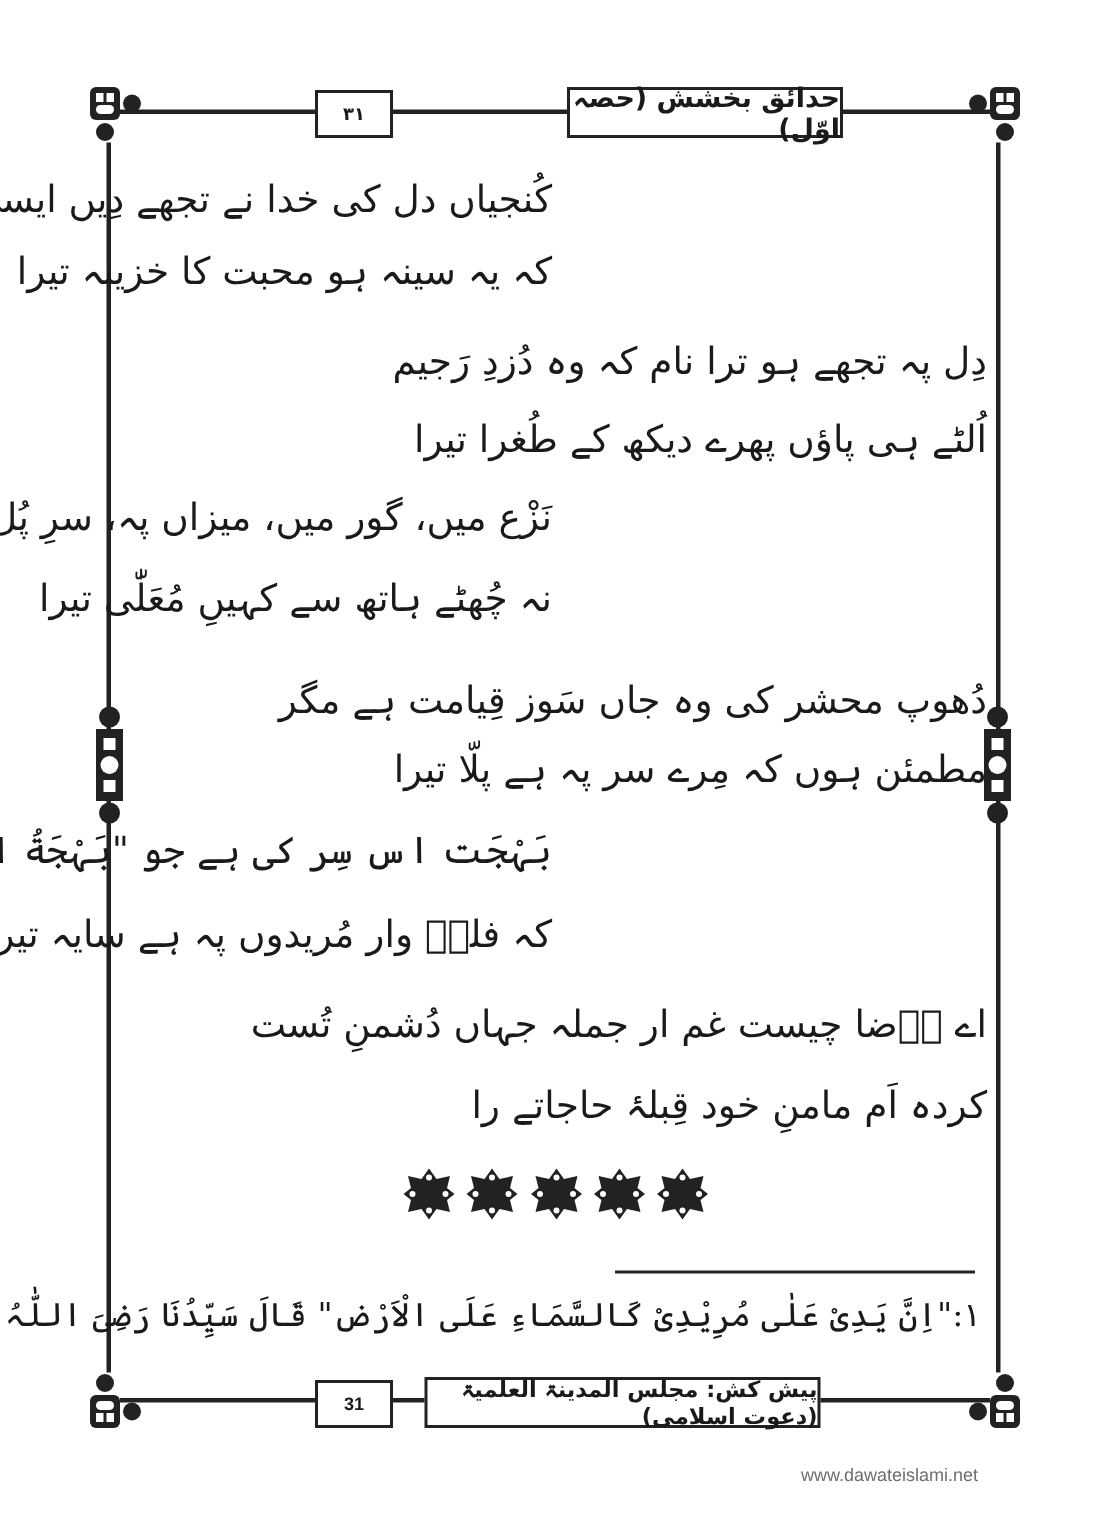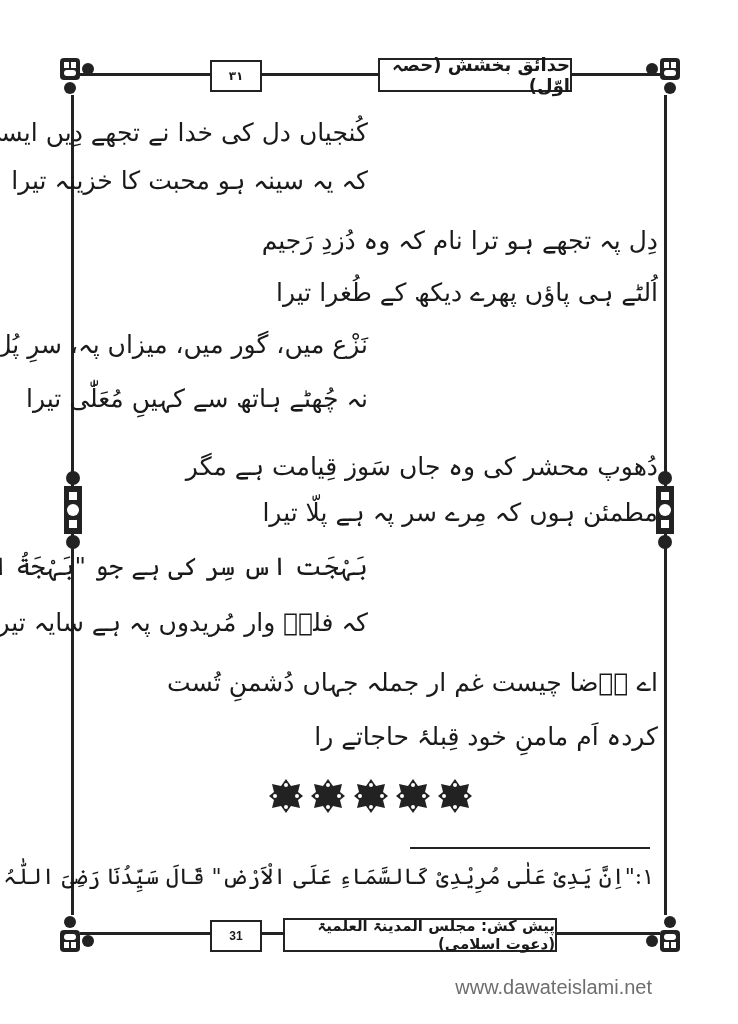--- a/index.html
+++ b/index.html
@@ -3,27 +3,27 @@
 <meta charset="utf-8">
 <style>
   html, body { margin:0; padding:0; background:#fff; }
   body { width:738px; height:1024px; position:relative; overflow:hidden; font-family:"DejaVu Sans", sans-serif; color:#1a1a1a; }
   .page { position:absolute; left:0; top:0; width:738px; height:1024px; }
   .frame-h { position:absolute; height:3px; background:#222; }
   .frame-v { position:absolute; width:3px; background:#222; }
   .corner { position:absolute; width:42px; height:42px; }
   .hbox { position:absolute; border:2px solid #222; background:#fff; display:flex; align-items:center; justify-content:center; font-weight:bold; }
   .pagenum { font-size:12px; }
-  .title { font-size:18px; direction:rtl;padding-left:10px; }
+  .title { font-size:18px; direction:rtl; }
   .verses { position:absolute; left:70px; right:80px; top:110px; direction:rtl; font-family:"DejaVu Serif", serif; }
   .verse { position:absolute; right:0; font-size:25px; white-space:nowrap; line-height:1; }
   .stars { position:absolute; top:778px; left:268px; width:205px; height:40px; display:flex; justify-content:space-between; }
   .fn-line { position:absolute; left:410px; width:240px; top:847px; height:2px; background:#222; }
   .footnote { position:absolute; right:84px; top:864px; font-size:22px; direction:rtl; font-family:"DejaVu Serif", serif; white-space:nowrap; }
-  .website { position:absolute; right:86px; top:976px; font-family:"Liberation Sans", sans-serif; font-size:20px; color:#6e6e6e; }
+  .website { position:absolute; right:86px; top:976px; font-family:"Liberation Sans", sans-serif; font-size:12px; color:#6e6e6e; }
   .ornament { position:absolute; }
 </style>
 </head>
 <body>
 
 <div class="page">
 
   <div class="frame-h" style="left:80px; width:580px; top:73px;"></div>
 
   <div class="frame-h" style="left:80px; width:580px; top:932px;"></div>

